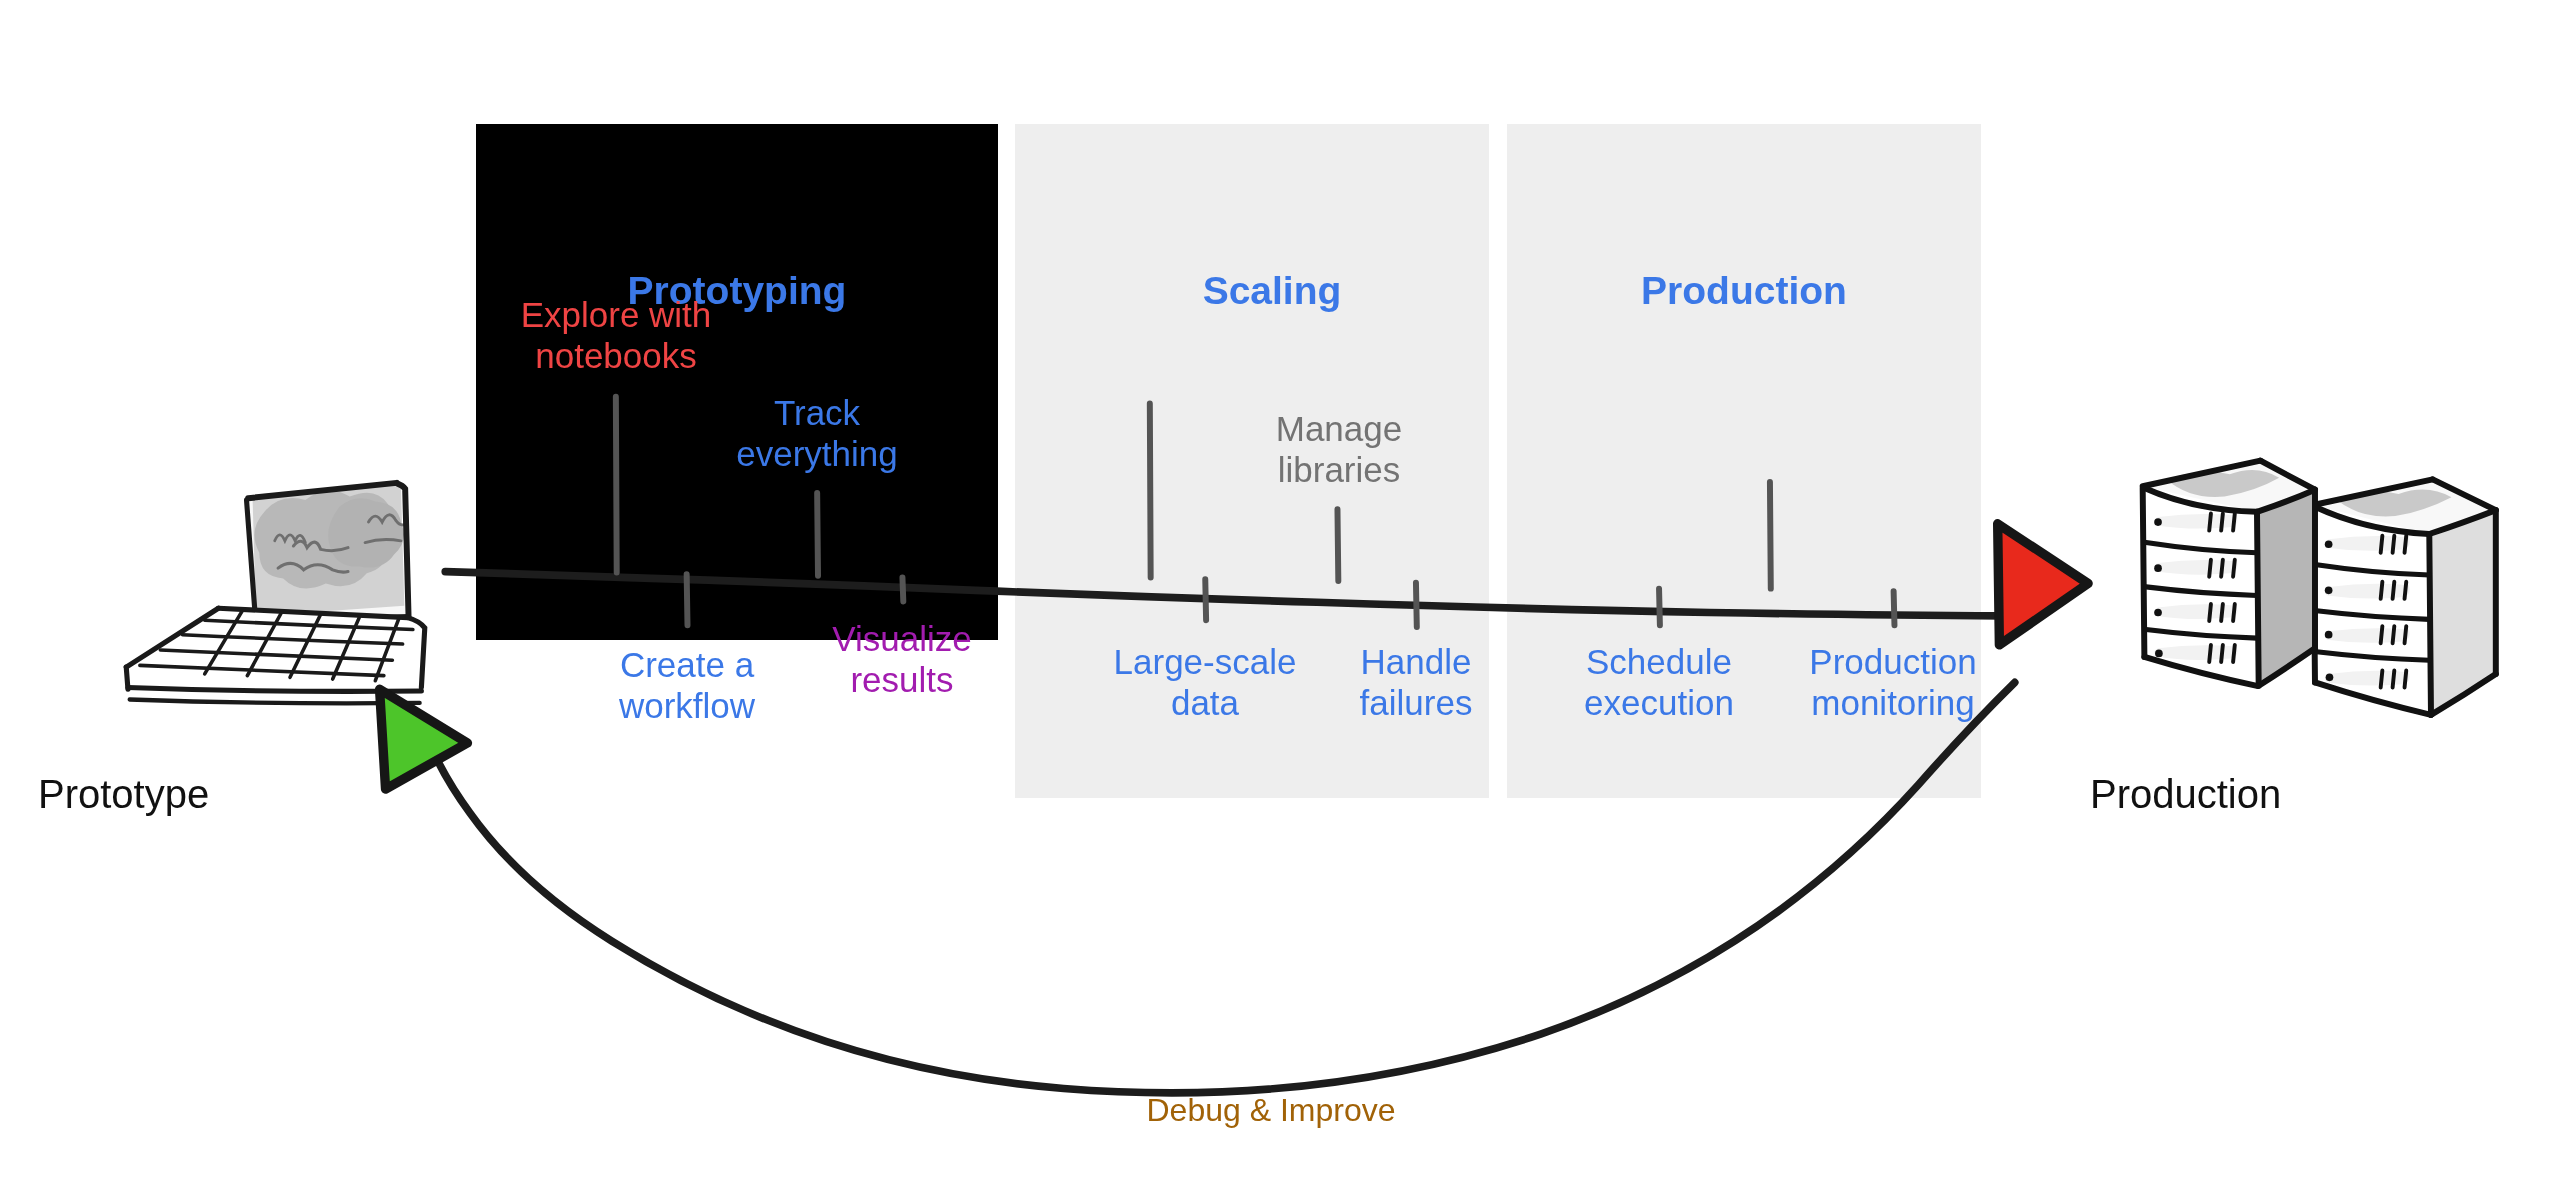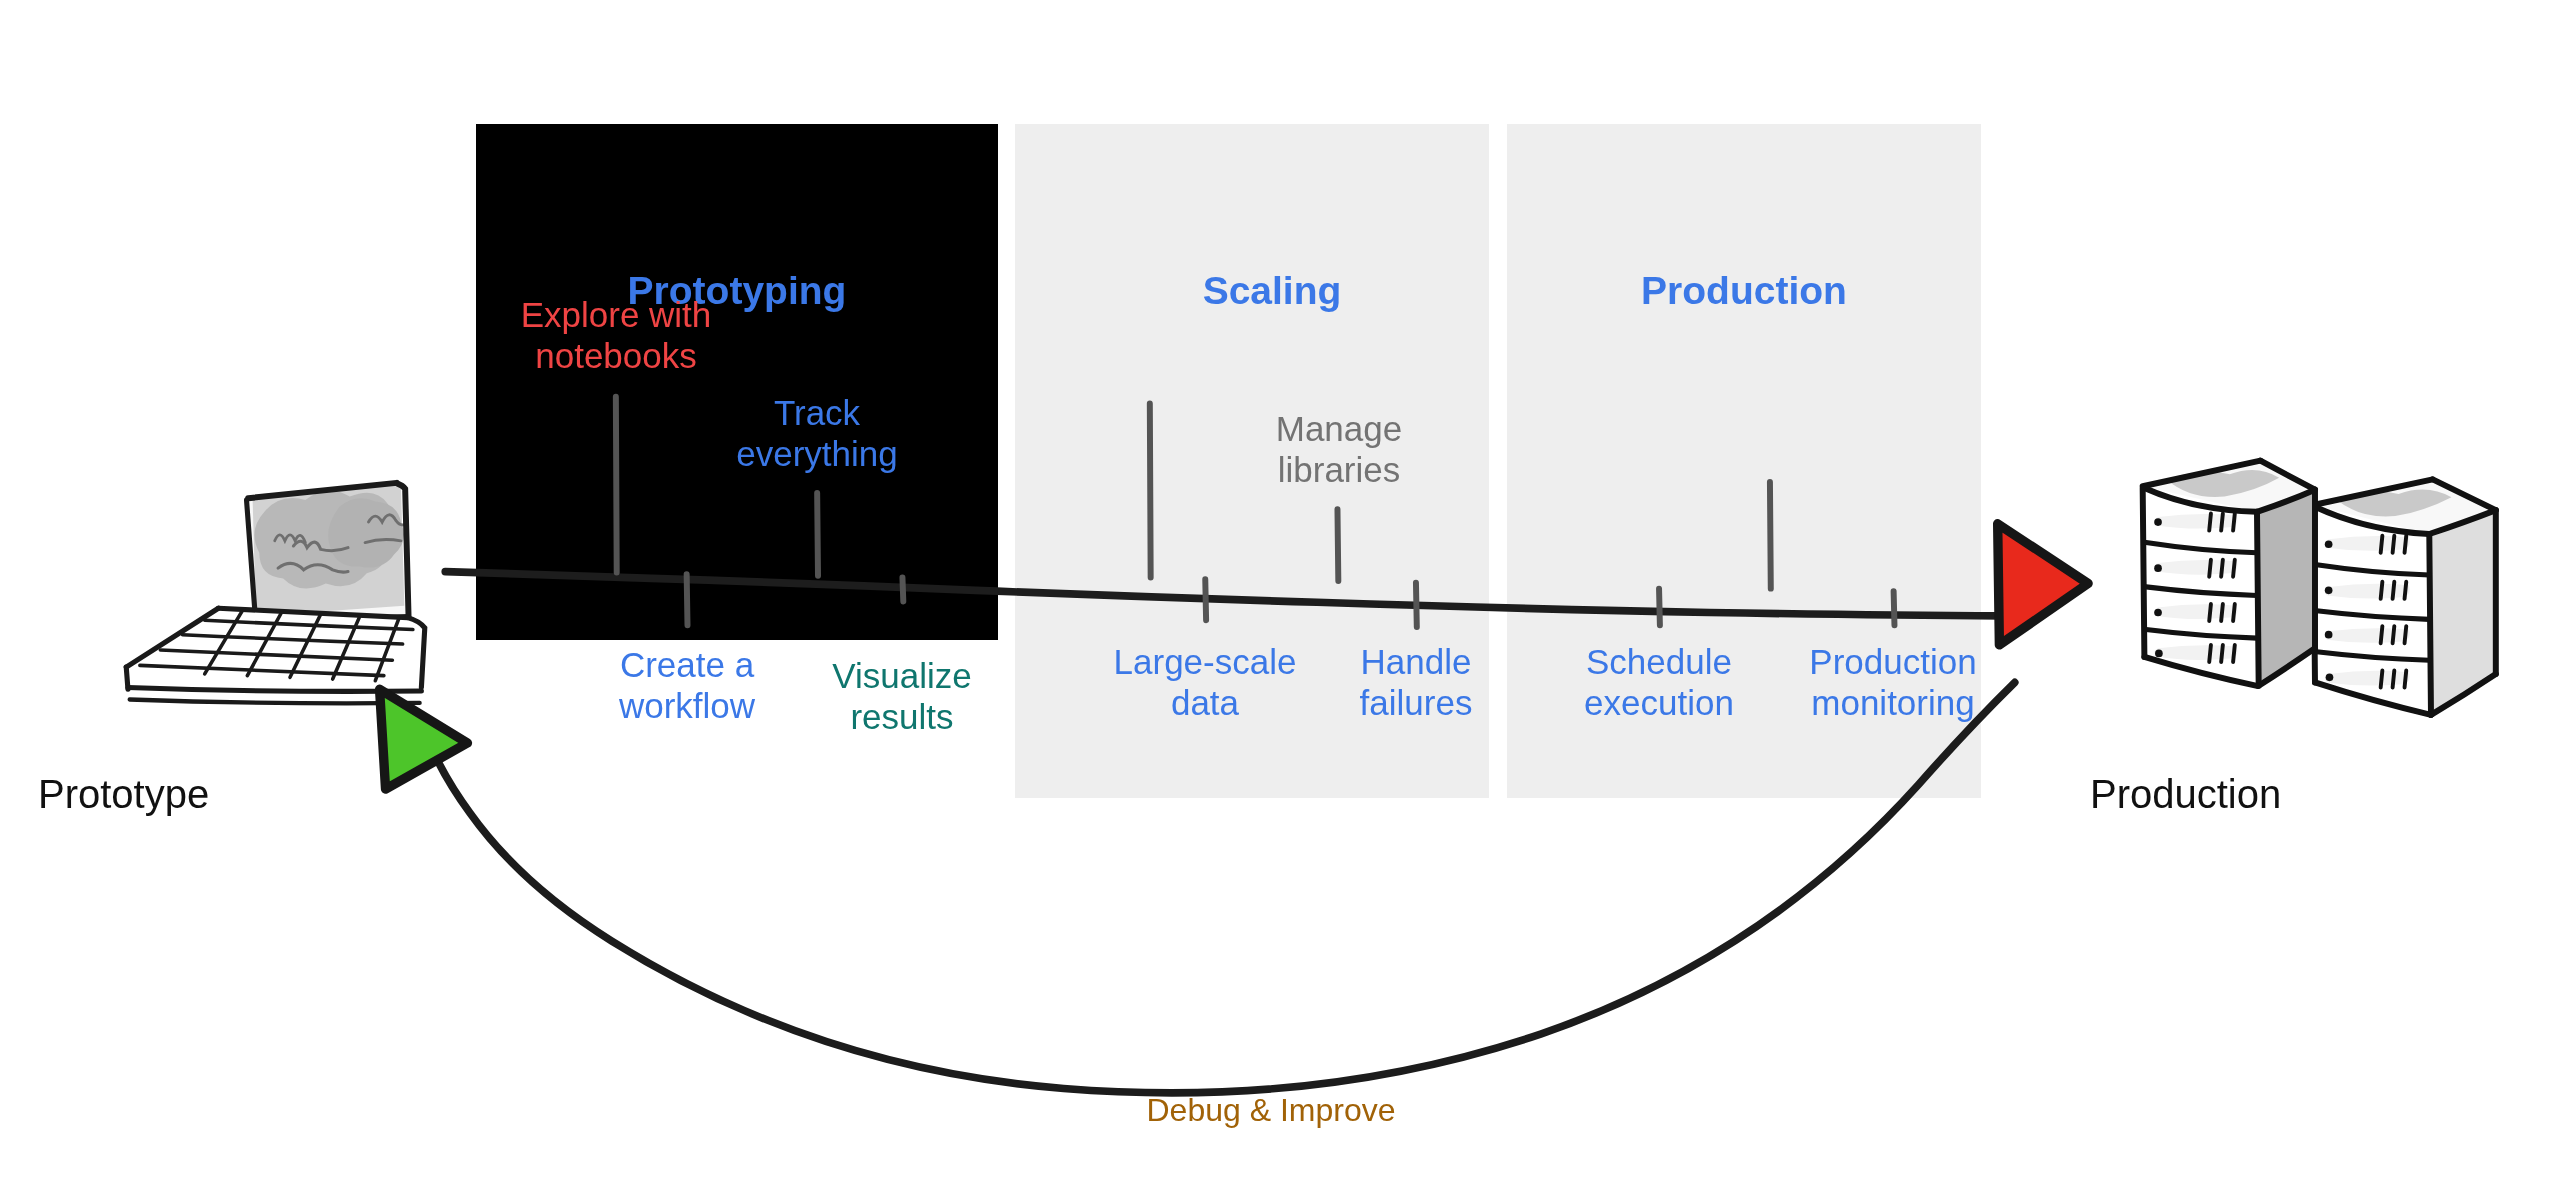--- a/index.html
+++ b/index.html
@@ -201,21 +201,21 @@
       <path d="M445 808 L548 871 L452 925 Z" fill="#4dc52a" stroke="#161616" stroke-width="11" stroke-linejoin="round" stroke-linecap="round"></path>
     </g>
   </svg>
 
   <div class="milestone" id="ms-0-0" style="width: 358px; left: 437px; top: 294px; color: #ef4444;">Explore with
 notebooks</div>
   <div class="milestone" id="ms-0-1" style="width: 358px; left: 508px; top: 644px; color: rgb(59, 120, 231);">Create a
 workflow</div>
   <div class="milestone" id="ms-0-2" style="width: 358px; left: 638px; top: 392px; color: rgb(59, 120, 231);">Track
 everything</div>
-  <div class="milestone" id="ms-0-3" style="width: 358px; left: 723px; top: 655px; color: #0f766e; text-align: center;">Visualize
+  <div class="milestone" id="ms-0-3" style="width: 358px; left: 723px; top: 618px; color: #a21caf; text-align: center;">Visualize
 results</div>
 
   <div class="milestone" id="ms-1-1" style="width: 358px; left: 1026px; top: 641px; color: rgb(59, 120, 231);">Large-scale
 data</div>
   <div class="milestone" id="ms-1-2" style="width: 358px; left: 1160px; top: 408px; color: #737373;">Manage
 libraries</div>
   <div class="milestone" id="ms-1-3" style="width: 358px; left: 1237px; top: 641px; color: rgb(59, 120, 231);">Handle
 failures</div>
 
   <div class="milestone" id="ms-2-1" style="width: 358px; left: 1480px; top: 641px; color: rgb(59, 120, 231);">Schedule

